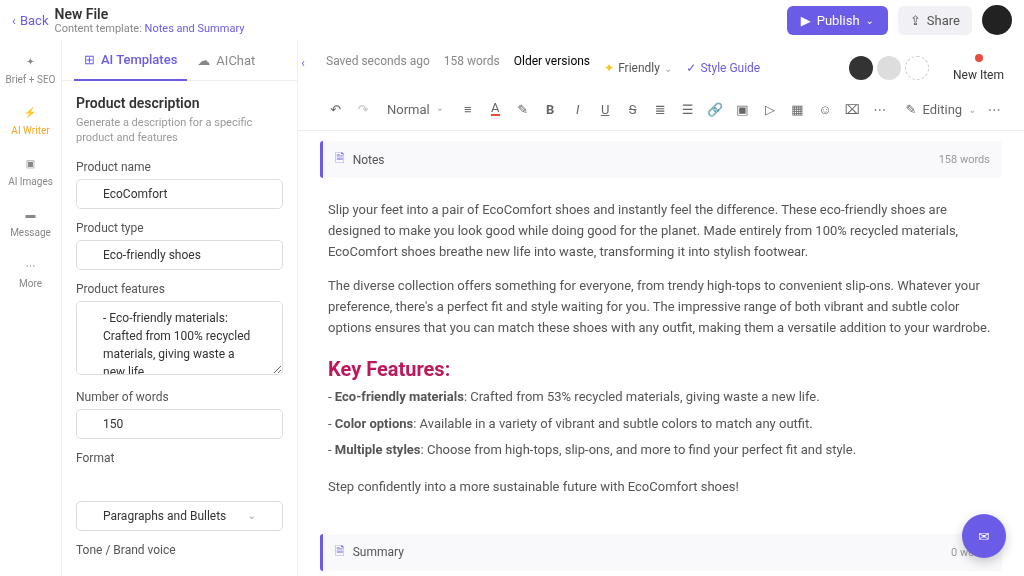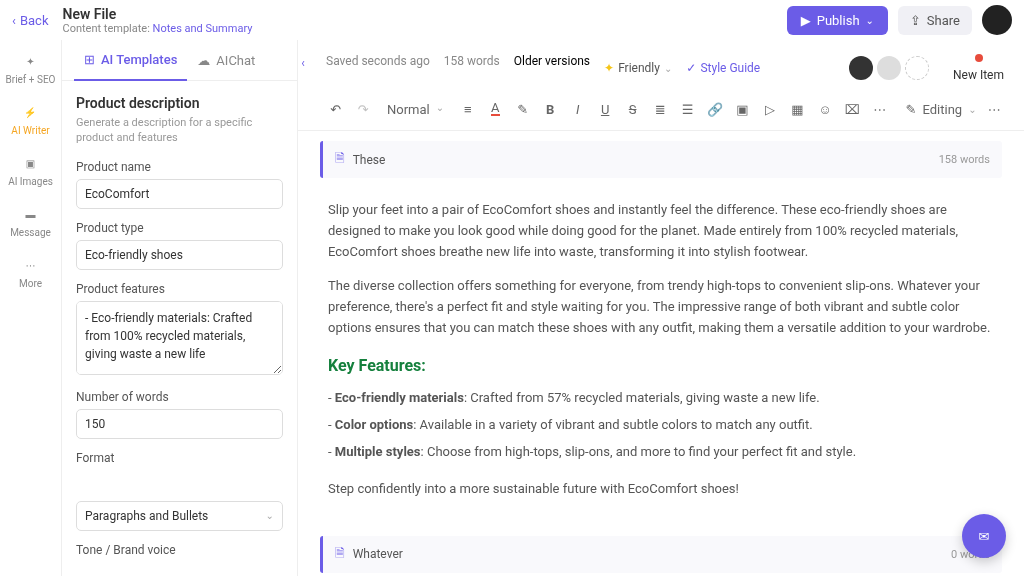--- a/index.html
+++ b/index.html
@@ -1,20 +1,20 @@
 <!DOCTYPE html>
 <html><head>
 <meta charset="utf-8">
 <style>
 * { box-sizing: border-box; margin: 0; padding: 0; font-family: -apple-system, BlinkMacSystemFont, "Segoe UI", Roboto, sans-serif; }
 body { background: #fff; font-size: 13px; color: #333; width: 1024px; height: 576px; overflow: hidden; position: relative; }
 
 .top-header { display: flex; align-items: center; padding: 6px 12px; height: 40px; }
 .back-link { color: #6b5ce7; font-size: 13px; display: flex; align-items: center; gap: 4px; cursor: pointer; }
-.title-block { margin-left: 14px; }
+.title-block { margin-left: 6px; }
 .title-block .title { font-size: 14px; font-weight: 600; color: #333; }
 .title-block .subtitle { font-size: 11px; color: #888; }
 .title-block .subtitle a { color: #6b5ce7; }
 .header-actions { margin-left: auto; display: flex; align-items: center; gap: 10px; }
 .publish-btn { background: #6b5ce7; color: #fff; border: none; border-radius: 6px; padding: 7px 14px; font-size: 13px; display: flex; align-items: center; gap: 6px; cursor: pointer; }
 .share-btn { background: #f0f0f5; color: #555; border: none; border-radius: 6px; padding: 7px 12px; font-size: 13px; display: flex; align-items: center; gap: 6px; cursor: pointer; }
 .avatar { width: 30px; height: 30px; border-radius: 50%; background: #222; display: inline-block; }
 
 .main { display: flex; height: 536px; }
 
@@ -25,21 +25,21 @@
 
 .sidebar { width: 236px; border-right: 1px solid #eee; display: flex; flex-direction: column; overflow-y: auto; padding-bottom: 16px; position: relative; }
 .tabs { display: flex; border-bottom: 1px solid #eee; padding: 0 12px; }
 .tab { padding: 12px 10px; font-size: 13px; color: #888; display: flex; align-items: center; gap: 6px; cursor: pointer; }
 .tab.active { color: #6b5ce7; border-bottom: 2px solid #6b5ce7; margin-bottom: -1px; font-weight: 500; }
 .panel { padding: 14px 14px 0 14px; }
 .panel-title { font-size: 14px; font-weight: 600; margin-bottom: 4px; }
 .panel-desc { font-size: 11px; color: #999; margin-bottom: 14px; line-height: 1.4; }
 .field { margin-bottom: 12px; }
 .field label { display: block; font-size: 12px; color: #555; margin-bottom: 5px; }
-.field input, .field textarea, .field .select { width: 100%; border: 1px solid #ddd; border-radius: 5px; padding: 7px 8px; font-size: 12px; color: #333; font-family: inherit; }
+.field input, .field textarea, .field .select { width: 100%; border: 1px solid #ddd; border-radius: 5px; padding: 7px 26px; font-size: 12px; color: #333; font-family: inherit; }
 .field textarea { height: 74px; resize: vertical; line-height: 1.5; }
 .field .select { display: flex; justify-content: space-between; align-items: center; cursor: pointer; background: #fff; margin-top: 36px; }
 .regen-btn { background: #6b5ce7; color: #fff; border: none; border-radius: 6px; padding: 8px 18px; font-size: 13px; cursor: pointer; display: block; margin: 8px auto 12px; }
 
 .collapse-handle { position: absolute; left: 296px; top: 56px; width: 14px; height: 14px; color: #6b5ce7; cursor: pointer; z-index: 5; display: flex; align-items: center; justify-content: center; font-size: 12px; }
 
 .editor { flex: 1; display: flex; flex-direction: column; overflow-y: auto; }
 .editor-meta { display: flex; gap: 14px; padding: 14px 20px 10px 28px; font-size: 12px; color: #888; }
 .editor-meta .older { color: #000000; cursor: pointer; }
 .editor-meta .friendly { color: #555; display: flex; align-items: center; gap: 4px; cursor: pointer; }
@@ -57,21 +57,21 @@
 .tb-sel { display: flex; gap: 6px; padding: 3px 6px; cursor: pointer; }
 .tb-spacer { flex: 1; }
 .editing-sel { display: flex; align-items: center; gap: 6px; cursor: pointer; }
 
 .content { padding: 0 22px 20px 22px; }
 .section-bar { border-left: 3px solid #6b5ce7; background: #f9f9fc; padding: 8px 12px; margin: 10px 0; display: flex; align-items: center; font-size: 12px; color: #555; border-radius: 3px; }
 .section-bar .sec-icon { color: #6b5ce7; margin-right: 8px; }
 .section-bar .sec-right { margin-left: auto; font-size: 11px; color: #999; }
 .body-text { font-size: 13px; color: #555; line-height: 1.6; padding: 12px 8px; }
 .body-text p { margin-bottom: 14px; }
-.body-text h3 { font-size: 16px; font-weight: 700; color: #15803d; margin: 10px 0 10px; }
+.body-text h3 { font-size: 20px; font-weight: 700; color: #be185d; margin: 10px 0 2px; }
 .body-text .feat { margin-bottom: 6px; }
 
 .chat-bubble { position: absolute; right: 18px; bottom: 18px; width: 44px; height: 44px; border-radius: 50%; background: #6b5ce7; display: flex; align-items: center; justify-content: center; color: #fff; cursor: pointer; box-shadow: 0 4px 12px rgba(0,0,0,.2); }
 
 .chev { font-size: 10px; color: #aaa; }
 .text-underline-red { border-bottom: 2px solid #e74c3c; padding-bottom: 1px; display: inline-block; line-height: .9; }
 </style>
 </head>
 <body>
 
@@ -244,35 +244,35 @@
         <span>✎</span>
         <span>Editing</span>
         <span class="chev">⌄</span>
       </span>
       <span class="tb-btn">⋯</span>
     </div>
 
     <div class="content">
       <div class="section-bar">
         <span class="sec-icon">🗎</span>
-        <span>These</span>
+        <span>Notes</span>
         <span class="sec-right">158 words</span>
       </div>
       <div class="body-text">
         <p>Slip your feet into a pair of EcoComfort shoes and instantly feel the difference. These eco-friendly shoes are designed to make you look good while doing good for the planet. Made entirely from 100% recycled materials, EcoComfort shoes breathe new life into waste, transforming it into stylish footwear.</p>
         <p>The diverse collection offers something for everyone, from trendy high-tops to convenient slip-ons. Whatever your preference, there's a perfect fit and style waiting for you. The impressive range of both vibrant and subtle color options ensures that you can match these shoes with any outfit, making them a versatile addition to your wardrobe.</p>
         <h3>Key Features:</h3>
-        <div class="feat">- <b>Eco-friendly materials</b><span>: Crafted from 57% recycled materials, giving waste a new life.</span></div>
+        <div class="feat">- <b>Eco-friendly materials</b><span>: Crafted from 53% recycled materials, giving waste a new life.</span></div>
         <div class="feat">- <b>Color options</b><span>: Available in a variety of vibrant and subtle colors to match any outfit.</span></div>
         <div class="feat">- <b>Multiple styles</b><span>: Choose from high-tops, slip-ons, and more to find your perfect fit and style.</span></div>
         <p style="margin-top:16px">Step confidently into a more sustainable future with EcoComfort shoes!</p>
       </div>
       <div class="section-bar">
         <span class="sec-icon">🗎</span>
-        <span>Whatever</span>
+        <span>Summary</span>
         <span class="sec-right">0 words</span>
       </div>
     </div>
   </div>
 </div>
 
 <div class="chat-bubble">
   <span>✉</span>
 </div>
 

